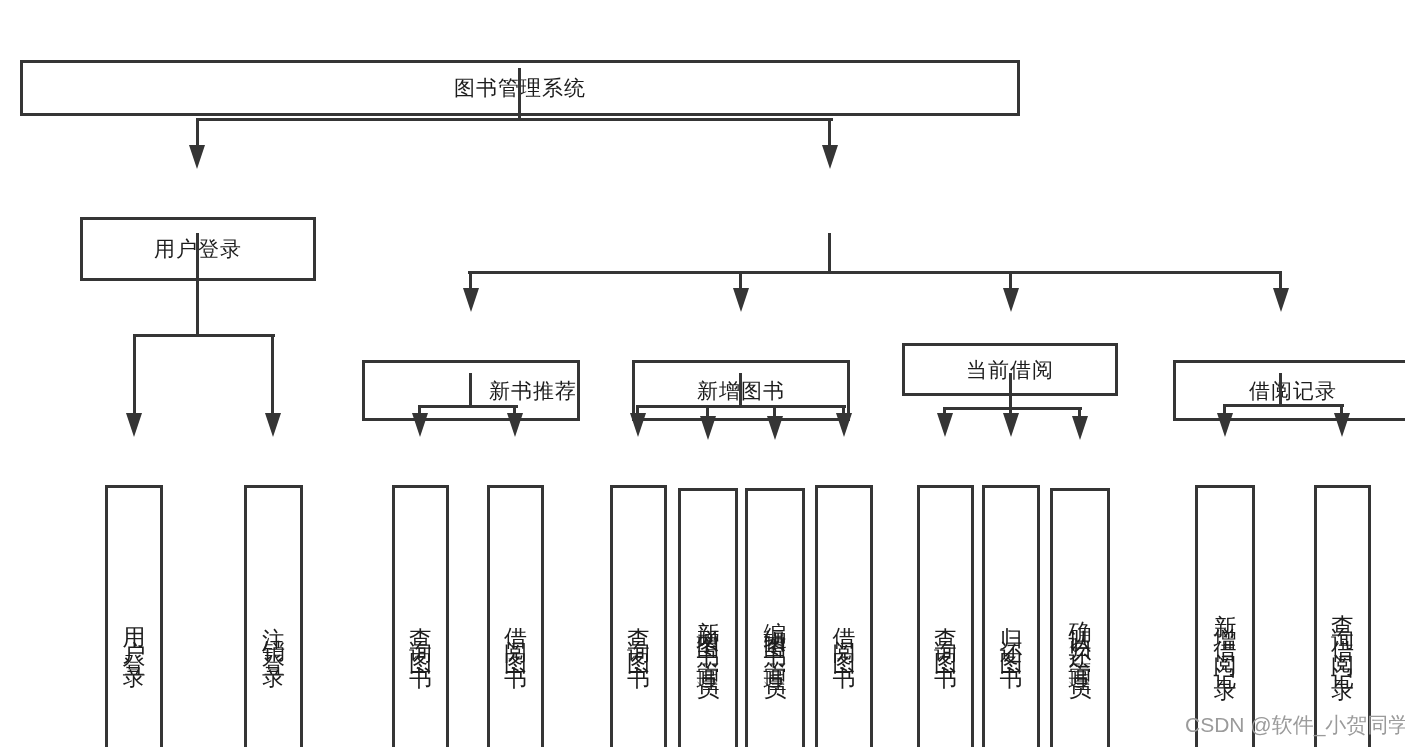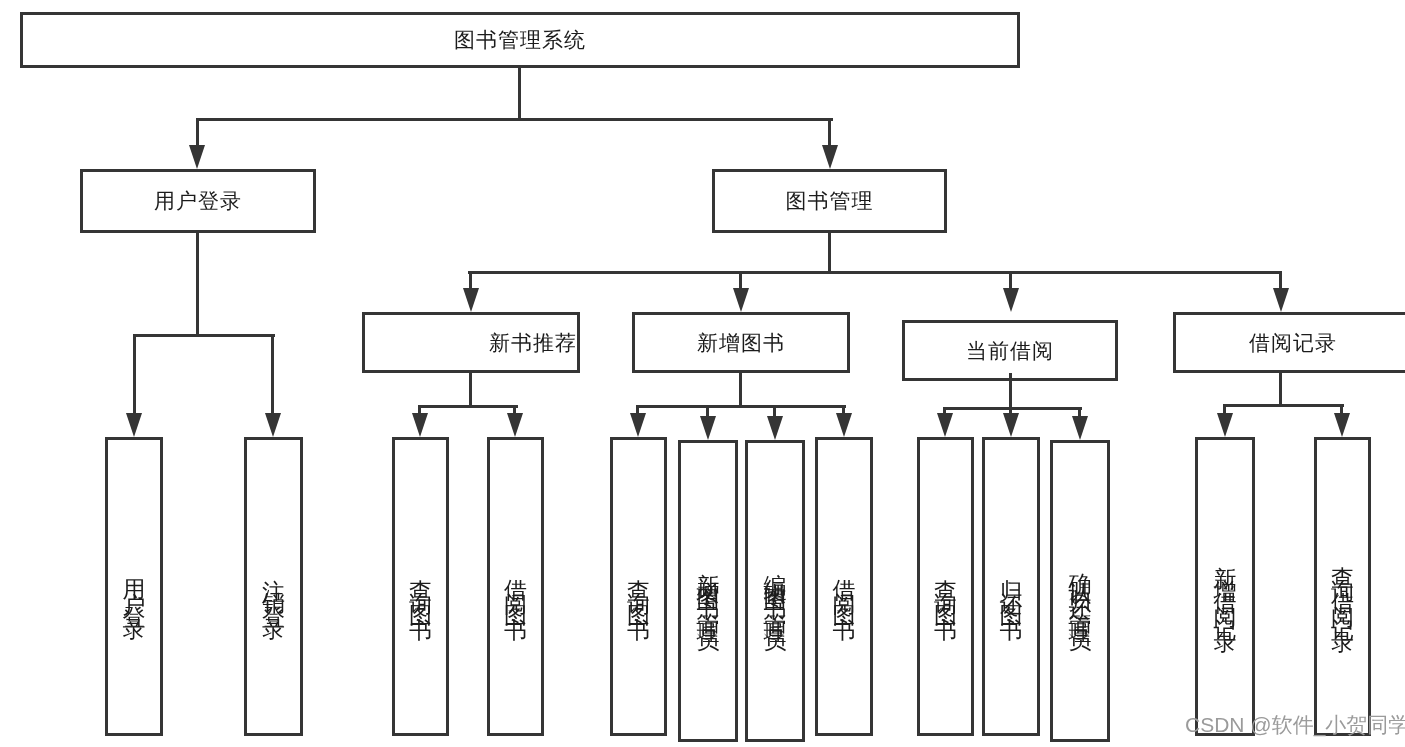--- a/index.html
+++ b/index.html
@@ -16,20 +16,21 @@
     overflow: hidden;
   }
   .box {
     position: absolute;
     box-sizing: border-box;
     border: 3px solid #353535;
     background: #ffffff;
     display: flex;
     align-items: center;
     justify-content: center;
+    margin-top: 48px;
   }
   .hlabel {
     font-size: 21px;
     color: #1c1c1c;
     letter-spacing: 1px;
     white-space: nowrap;
   }
   .vtext {
     writing-mode: vertical-rl;
     text-orientation: mixed;
@@ -74,23 +75,20 @@
 
   <div class="line" style="left:518px; top:68px; width:3px; height:52px;"></div>
   <div class="line" style="left:196px; top:118px; width:637px; height:3px;"></div>
   <div class="line" style="left:196px; top:118px; width:3px; height:31px;"></div>
   <div class="arrow" style="left:189px; top:145px;"></div>
   <div class="line" style="left:828px; top:118px; width:3px; height:31px;"></div>
   <div class="arrow" style="left:822px; top:145px;"></div>
 
   <div class="box" style="left:80px; top:169px; width:236px; height:64px;">
     <span class="hlabel">用户登录</span>
-  </div>
-  <div class="box" style="left:712px; top:169px; width:235px; height:64px;">
-    <span class="hlabel">图书管理</span>
   </div>
 
   <div class="line" style="left:196px; top:233px; width:3px; height:103px;"></div>
   <div class="line" style="left:133px; top:334px; width:142px; height:3px;"></div>
   <div class="line" style="left:133px; top:334px; width:3px; height:83px;"></div>
   <div class="arrow" style="left:126px; top:413px;"></div>
   <div class="line" style="left:271px; top:334px; width:3px; height:83px;"></div>
   <div class="arrow" style="left:265px; top:413px;"></div>
 
   <div class="line" style="left:828px; top:233px; width:3px; height:40px;"></div>
@@ -103,21 +101,21 @@
   <div class="arrow" style="left:1003px; top:288px;"></div>
   <div class="line" style="left:1279px; top:271px; width:3px; height:21px;"></div>
   <div class="arrow" style="left:1273px; top:288px;"></div>
 
   <div class="box" style="left:362px; top:312px; width:218px; height:61px;justify-content:flex-end;">
     <span class="hlabel">新书推荐</span>
   </div>
   <div class="box" style="left:632px; top:312px; width:218px; height:61px;">
     <span class="hlabel">新增图书</span>
   </div>
-  <div class="box" style="left:902px; top:320px; width:216px; height:61px;">
+  <div class="box" style="left:902px; top:295px; width:216px; height:53px;">
     <span class="hlabel">当前借阅</span>
   </div>
   <div class="box" style="left:1173px; top:312px; width:240px; height:61px;">
     <span class="hlabel">借阅记录</span>
   </div>
 
   <div class="line" style="left:469px; top:373px; width:3px; height:34px;"></div>
   <div class="line" style="left:418px; top:405px; width:100px; height:3px;"></div>
   <div class="line" style="left:418px; top:405px; width:3px; height:12px;"></div>
   <div class="arrow" style="left:412px; top:413px;"></div>

